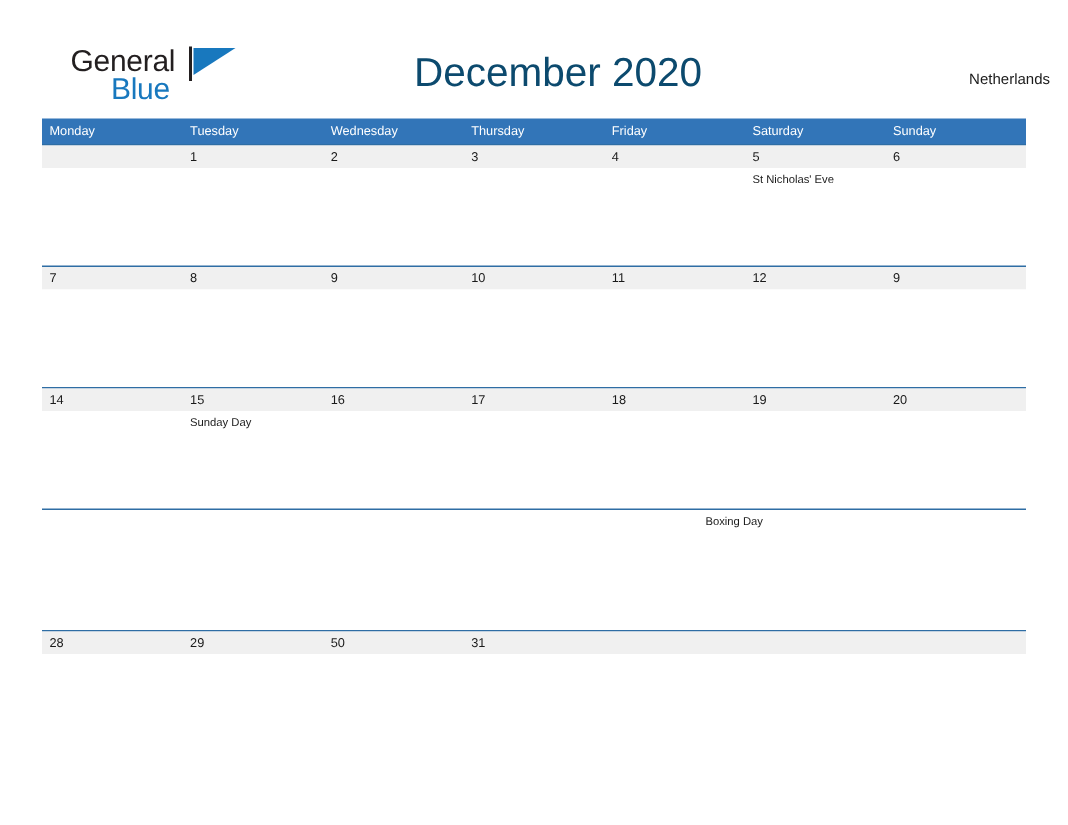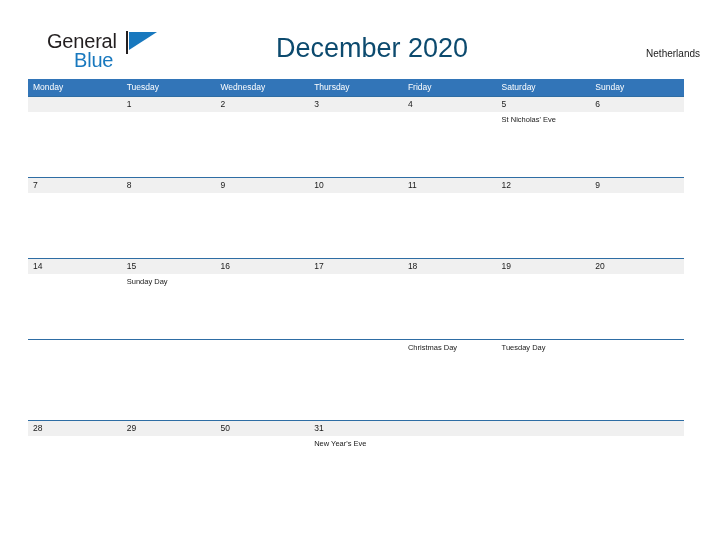--- a/index.html
+++ b/index.html
@@ -266,41 +266,39 @@
         <div class="event-cell"></div>
       </div>
     </div>
 
     <div class="week-row">
       <div class="event-strip">
         <div class="event-cell"></div>
         <div class="event-cell"></div>
         <div class="event-cell"></div>
         <div class="event-cell"></div>
-        <div class="event-cell">Christmas Day</div>
-        <div class="event-cell">Tuesday Day</div>
+        <div class="event-cell">Boxing Day</div>
         <div class="event-cell"></div>
       </div>
     </div>
 
     <div class="week-row">
       <div class="day-strip">
         <div class="day-number">28</div>
         <div class="day-number">29</div>
         <div class="day-number">50</div>
         <div class="day-number">31</div>
         <div class="day-number"></div>
         <div class="day-number"></div>
         <div class="day-number"></div>
       </div>
       <div class="event-strip">
         <div class="event-cell"></div>
         <div class="event-cell"></div>
         <div class="event-cell"></div>
-        <div class="event-cell">New Year's Eve</div>
         <div class="event-cell"></div>
         <div class="event-cell"></div>
         <div class="event-cell"></div>
       </div>
     </div>
 
   </div>
 
 </div>
 

